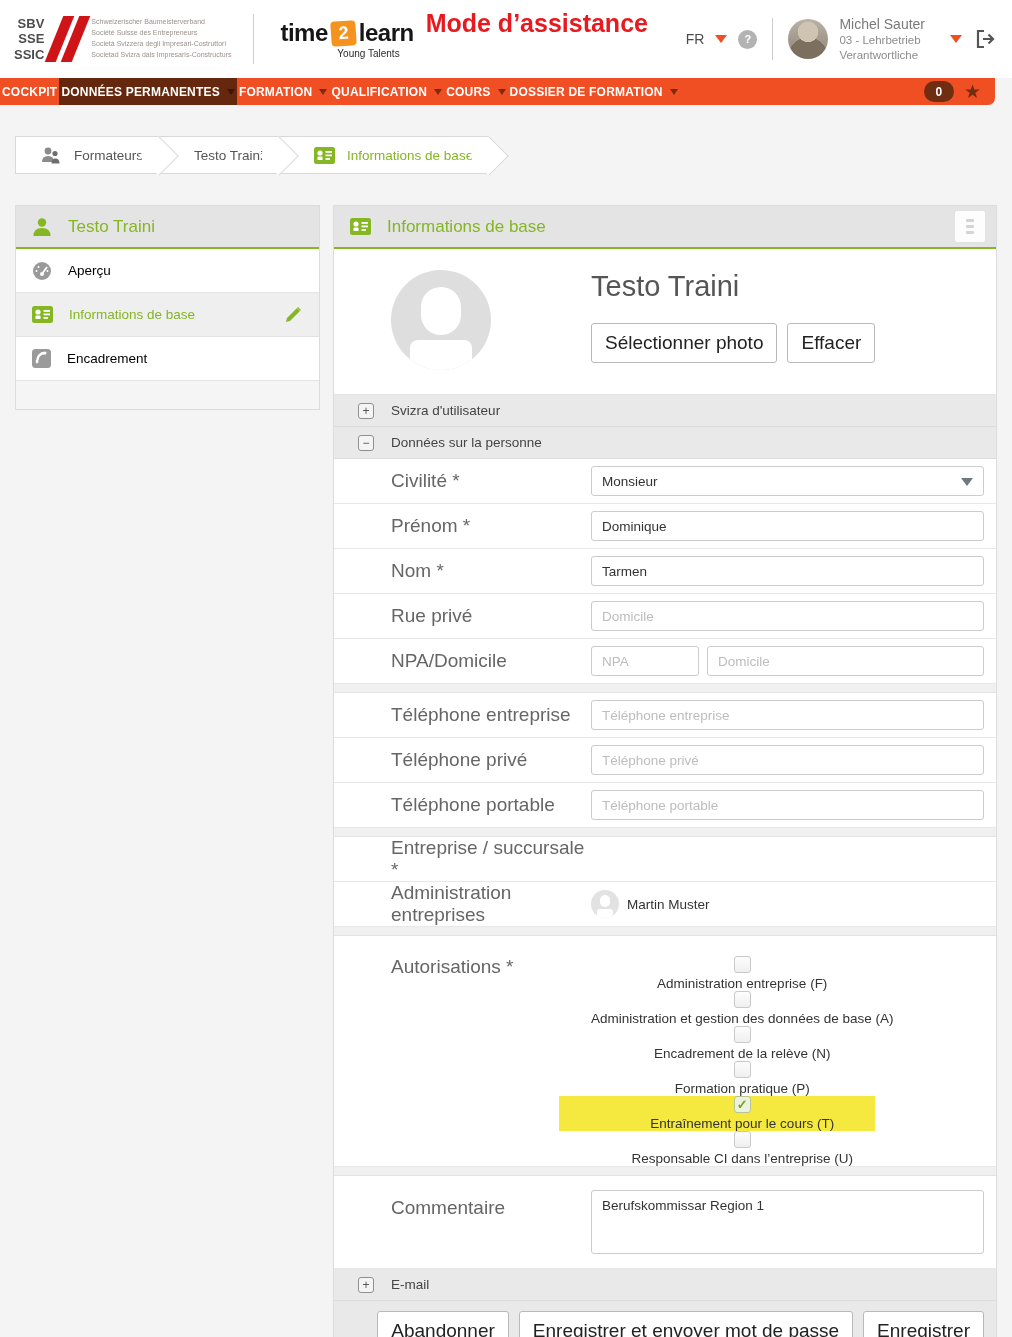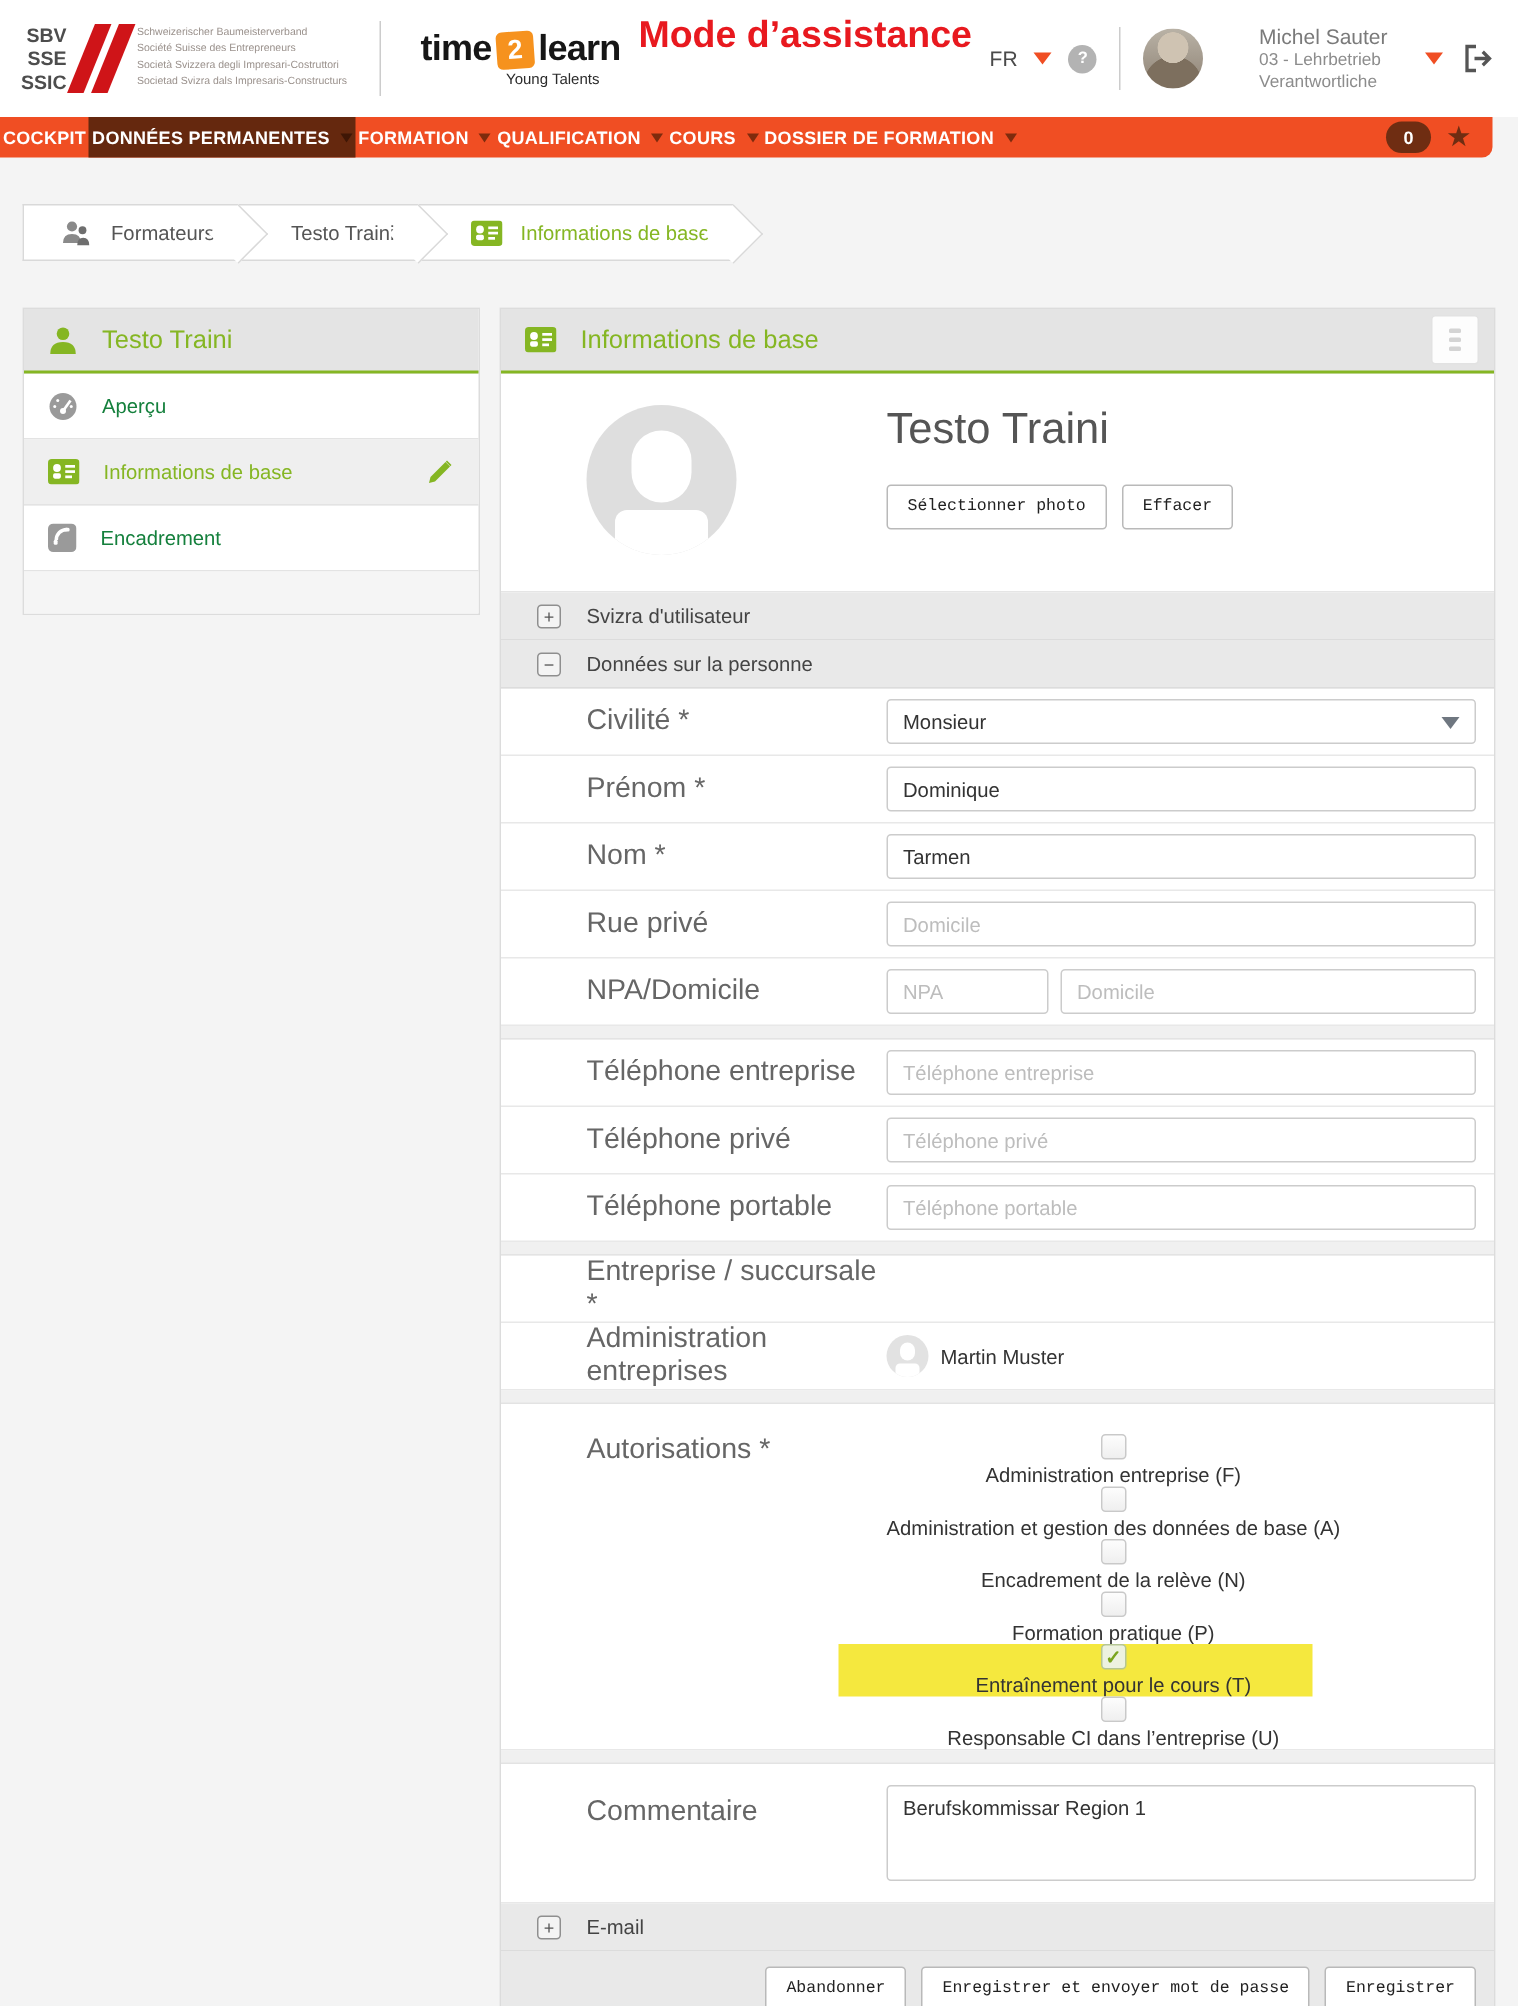--- a/index.html
+++ b/index.html
@@ -21,21 +21,21 @@
   .assist { color:#e8191f; font-weight:bold; font-size:25px; margin-left:12px; align-self:flex-start; margin-top:9px; white-space:nowrap; }
   .hdr-right { margin-left:auto; display:flex; align-items:center; gap:11px; }
   .lang { font-size:14px; color:#4a4a4a; }
   .caret-o { width:0; height:0; border-left:6px solid transparent; border-right:6px solid transparent; border-top:8px solid #f04e23; }
   .help-circle { width:19px; height:19px; border-radius:50%; background:#b3b3b3; color:#fff; font-size:11px; font-weight:bold; display:flex; align-items:center; justify-content:center; }
   .vline { width:1px; height:42px; background:#ccc; margin:0 4px; }
   .avatar-photo { width:40px; height:40px; border-radius:50%; background:
       radial-gradient(circle at 50% 32%, #cfc3b2 0 30%, transparent 31%),
       radial-gradient(circle at 50% 95%, #7d6f5e 0 45%, transparent 46%),
       linear-gradient(#b9b2a6, #8e8274); }
-  .user-block { line-height:1.25;margin-left:26px; }
+  .user-block { line-height:1.25; }
   .user-name { font-size:14px; color:#7a7a7a; }
   .user-sub { font-size:11.5px; color:#8c8c8c; }
   .logout-ic { margin-left:2px; }
 
   
   .navbar { width:995px; height:27px; background:#f04e23; border-radius:0 0 7px 0; display:flex; align-items:stretch; }
   .nav-item { display:flex; align-items:center; gap:7px; padding:0 2px; color:#fff; font-weight:bold; font-size:12px; letter-spacing:0.2px; cursor:pointer; }
   .nav-item.active { background:#65280e; }
   .caret-n { width:0; height:0; border-left:4.5px solid transparent; border-right:4.5px solid transparent; border-top:6px solid #7e2b0d; margin-top:1px; }
   .nav-item.active .caret-n { border-top-color:#3f1605; }
@@ -47,39 +47,39 @@
   .breadcrumb { display:flex; margin:31px 0 0 15px; }
   .crumb { position:relative; height:38px; background:#fff; border:1px solid #d9d9d9; border-right:none; display:flex; align-items:center; gap:12px; padding:0 16px 0 24px; font-size:13.5px; color:#555; cursor:pointer; }
   .crumb::after { content:""; position:absolute; right:-14px; top:5px; width:27px; height:27px; background:#fff; border-top:1px solid #d9d9d9; border-right:1px solid #d9d9d9; transform:rotate(45deg); }
   .crumb.c1 { z-index:6; } .crumb.c2 { z-index:4; padding-left:34px; } .crumb.c3 { z-index:2; padding-left:34px; color:#85b623; }
 
   
   .content { display:flex; align-items:flex-start; gap:13px; padding:0 15px; margin-top:31px; }
   .panel { background:#fff; border:1px solid #dcdcdc; }
   .sidebar { width:305px; }
   .sb-head { height:43px; background:#e4e4e4; border-bottom:2px solid #85b623; display:flex; align-items:center; gap:16px; padding:0 16px; color:#85b623; font-size:17px; }
-  .sb-item { height:44px; display:flex; align-items:center; gap:16px; padding:0 16px; border-bottom:1px solid #e3e3e3; font-size:13.5px; color:#15803d; cursor:pointer; }
+  .sb-item { height:44px; display:flex; align-items:center; gap:16px; padding:0 16px; border-bottom:1px solid #e3e3e3; font-size:13.5px; color:#000000; cursor:pointer; }
   .sb-item.active { background:#efefef; color:#85b623; }
   .sb-item .edit { margin-left:auto; }
   .sb-foot { height:28px; background:#f5f5f5; }
 
   .main { flex:1; }
   .main-head { height:43px; background:#e4e4e4; border-bottom:2px solid #85b623; display:flex; align-items:center; gap:16px; padding:0 10px 0 16px; color:#85b623; font-size:17px; }
   .kebab { margin-left:auto; width:32px; height:33px; background:#fdfdfd; border:1px solid #e2e2e2; border-radius:3px; display:flex; flex-direction:column; align-items:center; justify-content:center; gap:3px; cursor:pointer; }
   .kebab i { width:8px; height:3px; background:#d4d4d4; border-radius:1px; }
 
   .photo-row { display:flex; align-items:flex-start; padding:21px 12px 24px 57px; border-bottom:1px solid #e5e5e5; }
   .big-avatar { width:100px; height:100px; border-radius:50%; background:#dedede; position:relative; overflow:hidden; flex:0 0 auto; }
   .big-avatar::before { content:""; position:absolute; left:30px; top:17px; width:40px; height:48px; border-radius:20px; background:#fff; }
   .big-avatar::after { content:""; position:absolute; left:19px; top:70px; width:62px; height:46px; border-radius:8px; background:#fff; }
   .photo-right { margin-left:100px; }
   .person-title { font-size:29px; color:#555; font-weight:normal; }
   .photo-btns { display:flex; gap:10px; margin-top:20px; }
 
-  .btn { background:#fff; border:1px solid #b9b9b9; border-radius:3px; padding:8px 13px; font-size:11px; color:#222; font-family:Liberation Mono, monospace; cursor:pointer; }
+  .btn { background:#fff; border:1px solid #b9b9b9; border-radius:3px; padding:8px 13px; font-size:19px; color:#222; font-family:Liberation Sans, sans-serif; cursor:pointer; }
 
   .section-bar { height:32px; background:#e9e9e9; border-bottom:1px solid #dcdcdc; display:flex; align-items:center; gap:17px; padding:0 16px 0 24px; font-size:13.5px; color:#444; cursor:pointer; }
   .toggle-box { width:16px; height:16px; border:1px solid #8f8f8f; border-radius:3px; color:#555; font-size:12px; line-height:14px; text-align:center; background:#f4f4f4; flex:0 0 auto; }
 
   .form-row { display:flex; align-items:center; min-height:45px; border-bottom:1px solid #e8e8e8; }
   .f-label { width:257px; padding-left:57px; font-size:19px; color:#666; flex:0 0 auto; }
   .f-ctrl { flex:1; display:flex; align-items:center; gap:8px; padding-right:12px; position:relative; }
   .txt { width:100%; height:30px; border:1px solid #ccc; border-radius:3px; padding:0 10px; font-size:13.5px; color:#333; font-family:inherit; background:#fff; }
   .txt::placeholder, textarea::placeholder { color:#bdbdbd; }
   .npa { width:108px; flex:0 0 auto; }

